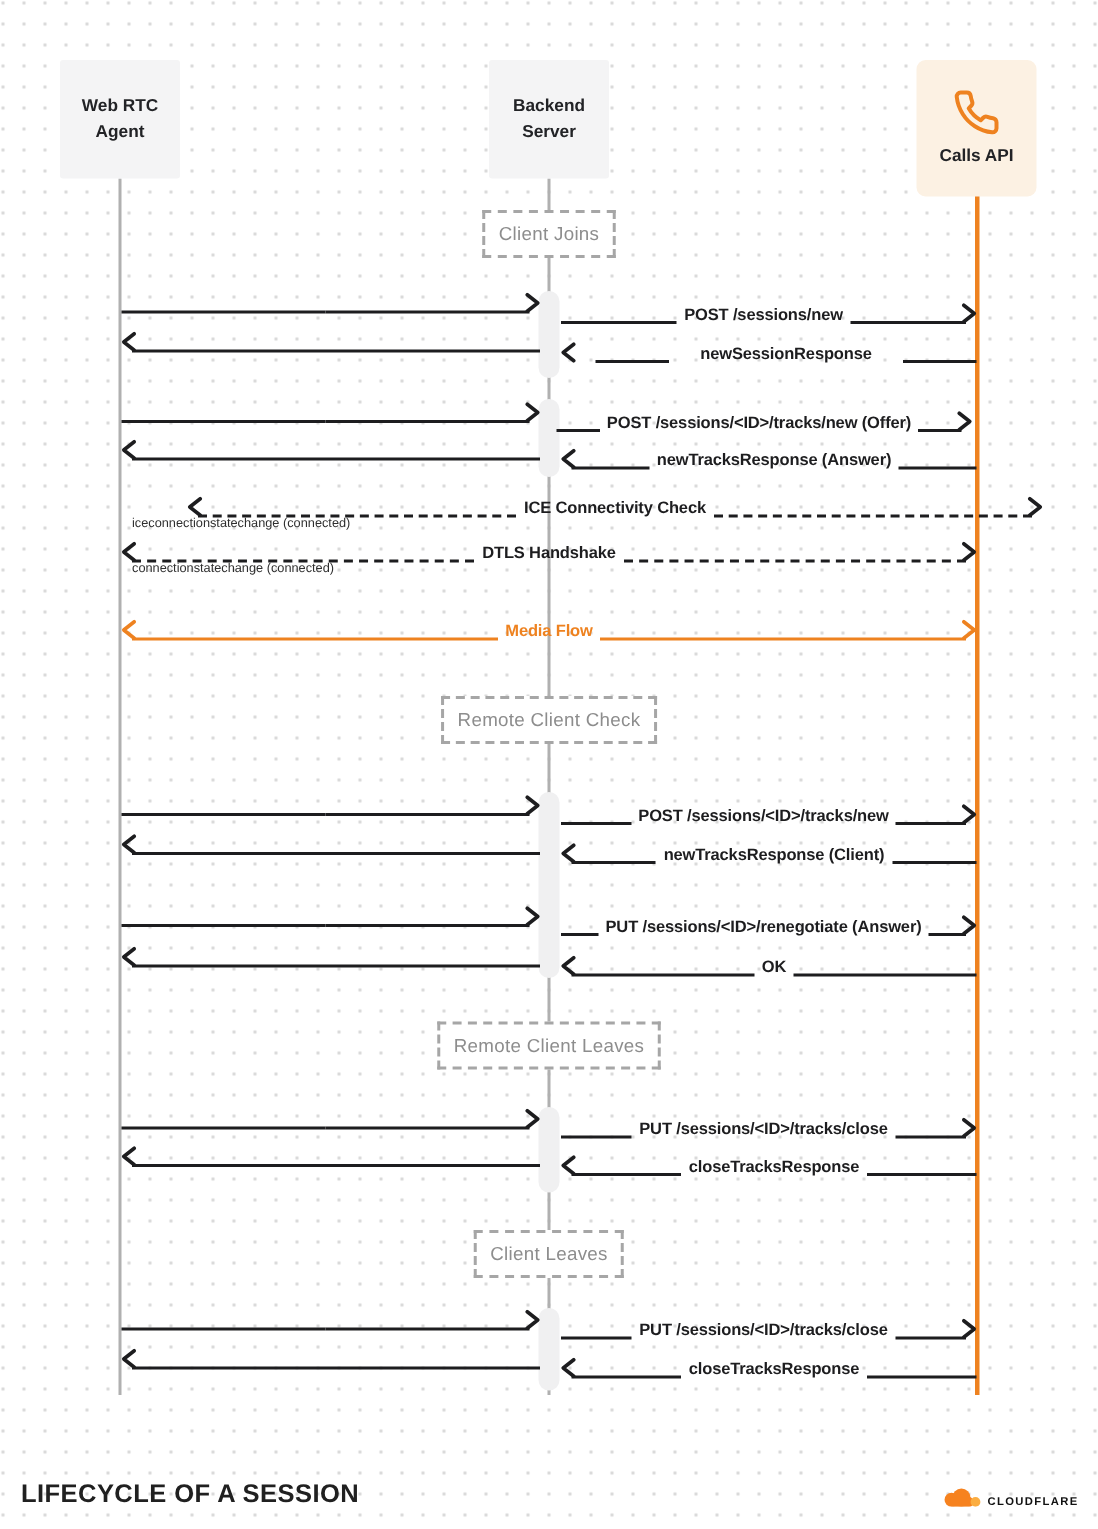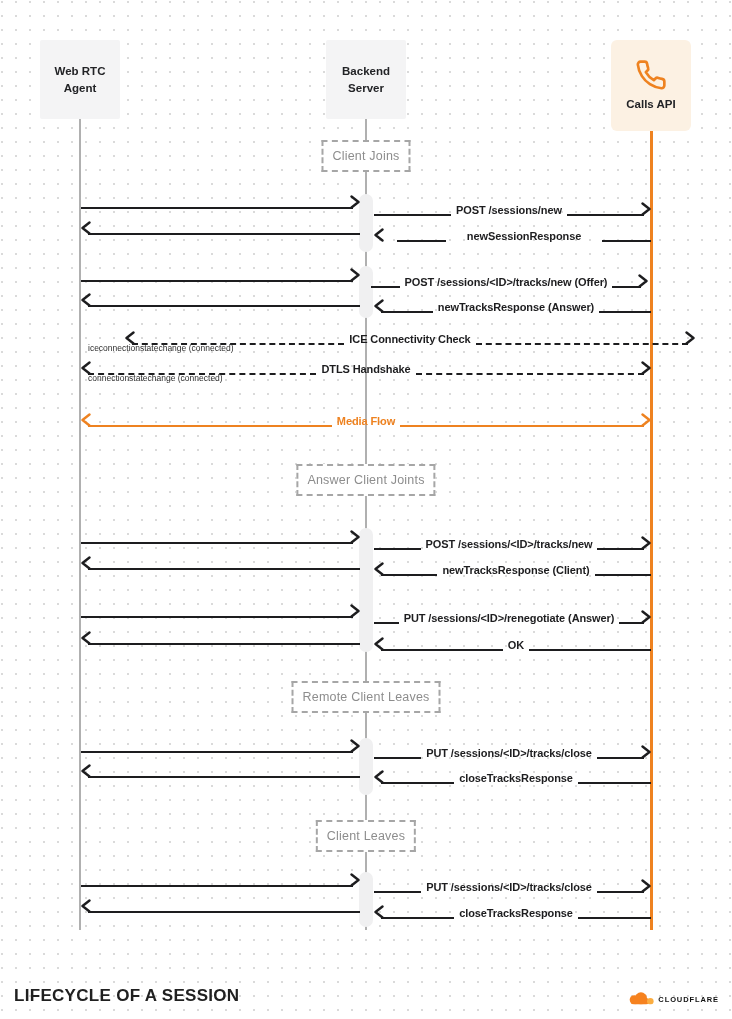--- a/index.html
+++ b/index.html
@@ -91,21 +91,21 @@
 
   <div id="bars">
       <div class="bar" style="top: 194px; height: 58px;"></div>
       <div class="bar" style="top: 266px; height: 52px;"></div>
       <div class="bar" style="top: 528px; height: 124px;"></div>
       <div class="bar" style="top: 738px; height: 57px;"></div>
       <div class="bar" style="top: 872px; height: 55px;"></div>
     </div>
   <div id="sections">
       <div class="section-box" style="top: 140px;">Client Joins</div>
-      <div class="section-box" style="top: 464px;">Answer Client Joints</div>
+      <div class="section-box" style="top: 464px;">Remote Client Check</div>
       <div class="section-box" style="top: 681px;">Remote Client Leaves</div>
       <div class="section-box" style="top: 820px;">Client Leaves</div>
     </div>
   <div id="messages">
       <div class="msg" style="left: 81px; top: 195px; width: 279px;">
         <span class="seg"></span>
         <span class="seg"></span>
         <span class="hd r">
           <svg width="10" height="14" viewBox="0 0 10 14">
             <path d="M1.5 1.5 L8.5 7 L1.5 12.5" fill="none" stroke="currentColor" stroke-width="2.4" stroke-linecap="round" stroke-linejoin="round"></path>

